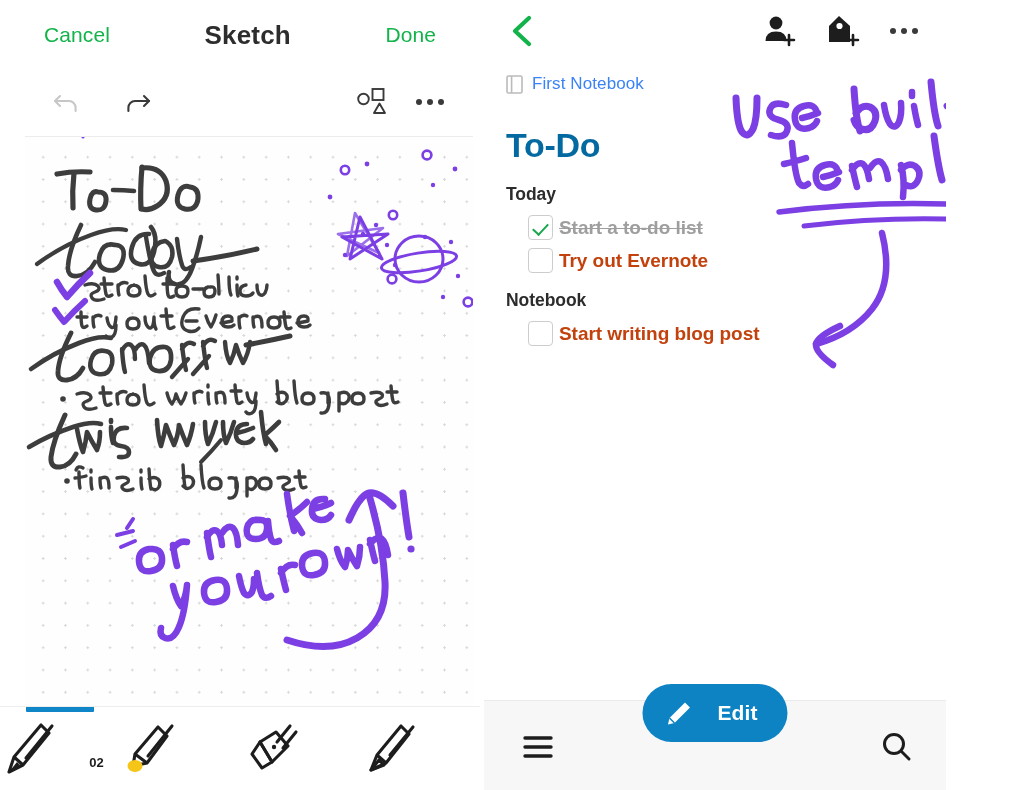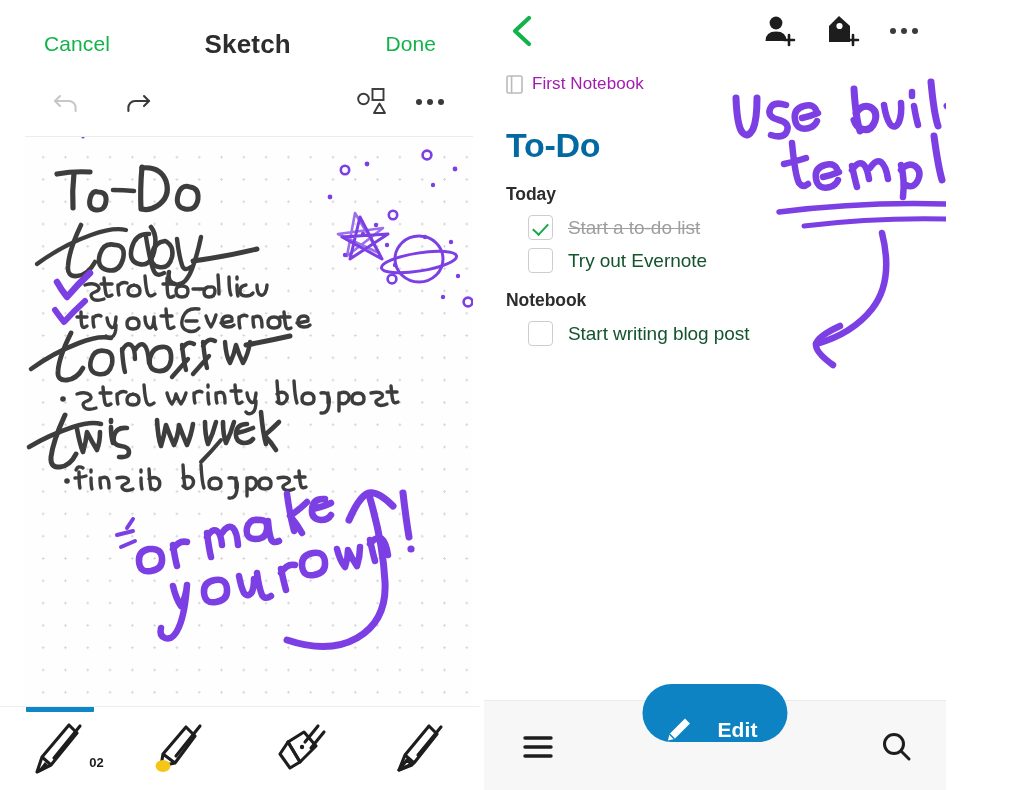--- a/index.html
+++ b/index.html
@@ -9,21 +9,21 @@
     background: #ffffff;
     font-family: "Liberation Sans", sans-serif;
     overflow: hidden;
   }
   #app { position: relative; width: 1024px; height: 790px; background: #fff; }
 
   
   #left-panel { position: absolute; left: 0; top: 0; width: 480px; height: 790px; background: #fff; }
 
   #sketch-navbar {
-    position: absolute; left: 0; top: 10px; width: 480px; height: 68px;
+    position: absolute; left: 0; top: 1px; width: 480px; height: 68px;
     display: flex; align-items: center; justify-content: space-between;
     padding: 0 44px;
   }
   .nav-action { font-size: 21px; color: #12b34a; font-weight: 400; letter-spacing: .1px; cursor: pointer; }
   #sketch-title { font-size: 26px; color: #2d2d2d; font-weight: 700; letter-spacing: .2px; }
 
   #sketch-toolbar {
     position: absolute; left: 0; top: 68px; width: 480px; height: 68px;
     display: flex; align-items: center;
   }
@@ -49,21 +49,21 @@
   #sketch-canvas svg { position: absolute; left: 0; top: 0; width: 448px; height: 570px; }
 
   
   #pen-toolbar {
     position: absolute; left: 0; top: 706px; width: 480px; height: 84px;
     background: #fff; border-top: 1px solid #ededed;
     display: flex; align-items: center;
   }
   .pen-tool {
     position: relative; width: 120px; height: 84px;
-    display: flex; align-items: center; justify-content: center; cursor: pointer;
+    display: flex; align-items: center; cursor: pointer;
   }
   .pen-tool .sel-bar {
     position: absolute; top: 0px; left: 50%; transform: translateX(-50%);
     width: 68px; height: 5px; background: #0e86c8; border-radius: 0 0 1px 1px;
   }
   .pen-size {
     position: absolute; right: 16px; bottom: 21px;
     font-size: 13px; font-weight: 700; color: #1d1d1d; letter-spacing: .2px;
   }
 
@@ -73,62 +73,62 @@
   #note-navbar { position: absolute; left: 0; top: 0; width: 462px; height: 62px; }
   #back-btn { position: absolute; left: 16px; top: 8px; width: 46px; height: 46px; display: flex; align-items: center; justify-content: center; cursor: pointer; }
   #share-btn { position: absolute; left: 272px; top: 8px; width: 46px; height: 46px; display: flex; align-items: center; justify-content: center; cursor: pointer; }
   #tag-btn   { position: absolute; left: 336px; top: 8px; width: 46px; height: 46px; display: flex; align-items: center; justify-content: center; cursor: pointer; }
   #note-more-btn { position: absolute; left: 397px; top: 8px; width: 46px; height: 46px; display: flex; align-items: center; justify-content: center; cursor: pointer; }
 
   #notebook-crumb {
     position: absolute; left: 22px; top: 74px;
     display: flex; align-items: center; gap: 9px; cursor: pointer;
   }
-  #notebook-crumb .nb-label { font-size: 17px; color: #a21caf; letter-spacing: .1px; }
+  #notebook-crumb .nb-label { font-size: 17px; color: #3b82f6; letter-spacing: .1px; }
 
   #note-title {
     position: absolute; left: 22px; top: 126px;
     font-size: 34px; font-weight: 700; color: #0369a1; letter-spacing: -.3px;
   }
 
   #todo-body { position: absolute; left: 22px; top: 184px; width: 330px; }
   .todo-group { margin-bottom: 0; }
   .group-heading {
     font-size: 17.5px; font-weight: 700; color: #2c2c2c;
     margin: 0 0 6px 0; letter-spacing: -.05px;
   }
   .todo-group + .todo-group .group-heading { margin-top: 13px; }
-  .todo-item { display: flex; align-items: center; gap: 15px; padding: 4px 0 4px 22px; cursor: pointer; }
+  .todo-item { display: flex; align-items: center; gap: 6px; padding: 4px 0 4px 22px; cursor: pointer; font-weight: bold; }
   .cb {
     flex: 0 0 auto; width: 25px; height: 25px; border: 1.6px solid #cdcdcd;
     border-radius: 4px; background: #fff; position: relative; cursor: pointer;
   }
   .cb.checked::after {
     content: ""; position: absolute; left: 7px; top: 3.5px;
     width: 7px; height: 13px; border: solid #17a64a;
     border-width: 0 2.7px 2.7px 0; transform: rotate(43deg);
   }
-  .todo-text { font-size: 19px; color: #14532d; letter-spacing: -.05px; }
+  .todo-text { font-size: 19px; color: #c2410c; letter-spacing: -.05px; }
   .todo-item.done .todo-text { color: #9e9e9e; text-decoration: line-through; text-decoration-thickness: 1.3px; }
 
   
   #note-annotation { position: absolute; left: 0; top: 0; width: 462px; height: 420px; pointer-events: none; }
 
   
   #note-bottombar {
     position: absolute; left: 0; top: 700px; width: 462px; height: 90px;
     background: #f7f7f7; border-top: 1px solid #ebebeb;
   }
   #menu-btn   { position: absolute; left: 28px;  top: 20px; width: 52px; height: 52px; display: flex; align-items: center; justify-content: center; cursor: pointer; }
   #search-btn { position: absolute; right: 24px; top: 20px; width: 52px; height: 52px; display: flex; align-items: center; justify-content: center; cursor: pointer; }
   #edit-fab {
     position: absolute; left: 50%; transform: translateX(-50%); top: 684px;
     height: 58px; padding: 0 30px 0 24px; border-radius: 29px;
     background: #0d83c4; color: #fff; border: none;
-    display: flex; align-items: flex-end; gap: 26px; cursor: pointer;
+    display: flex; align-items: center; gap: 26px; cursor: pointer;
     font-family: "Liberation Sans", sans-serif;
     font-size: 21px; font-weight: 700; letter-spacing: .1px;
   }
 </style>
 </head>
 <body>
 
 <div id="app">
 
   <div id="left-panel">

